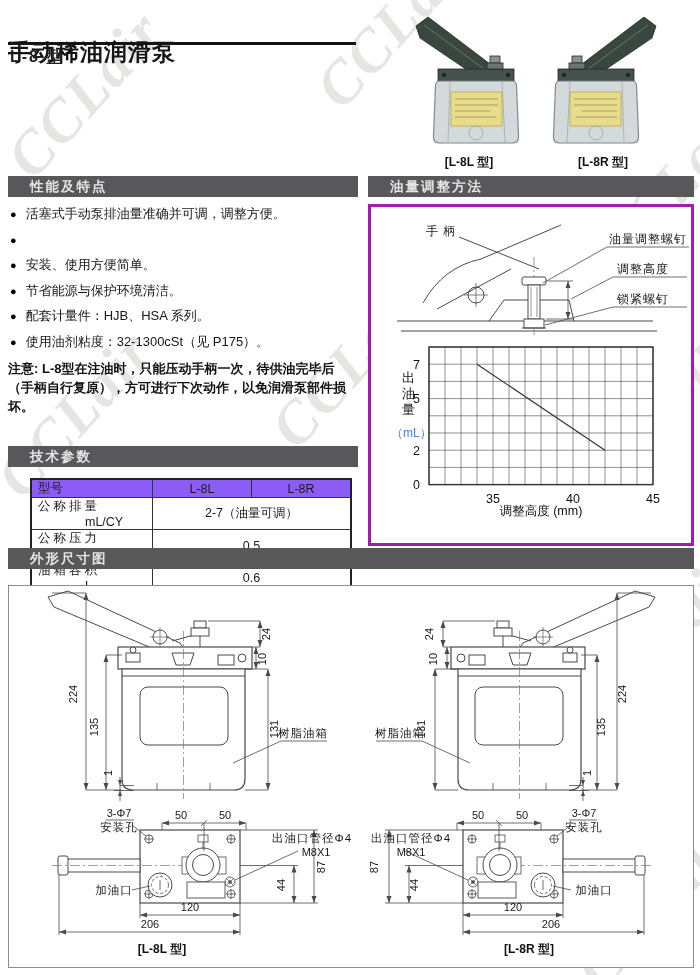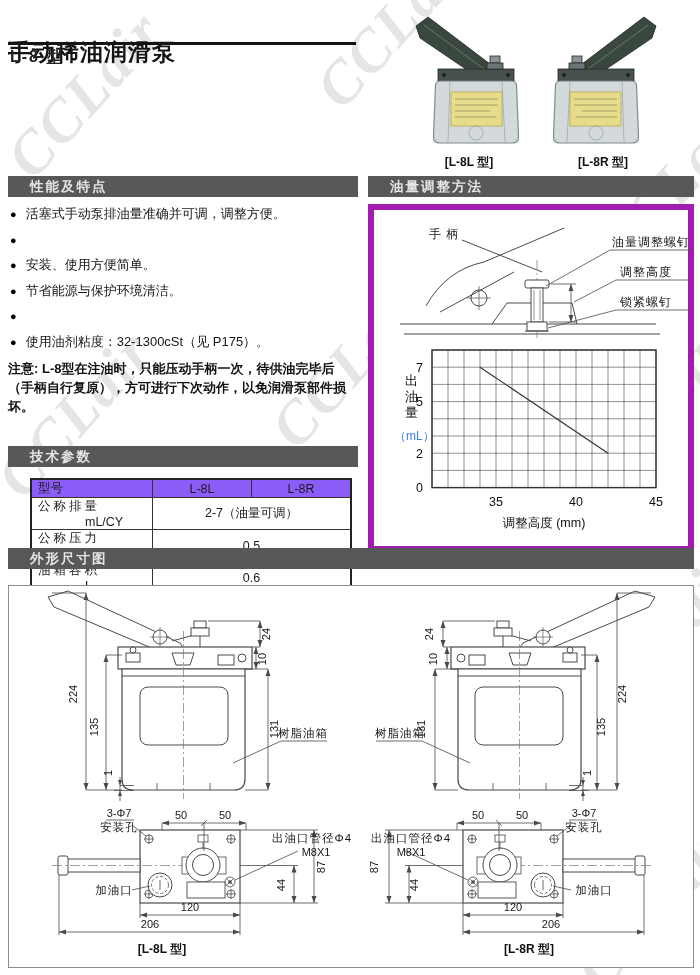--- a/index.html
+++ b/index.html
@@ -28,26 +28,26 @@
   .note{margin-top:3px;font-size:13px;font-weight:bold;line-height:19px;color:#111;}
   .bar2{margin-top:30px;}
   table.specs{border-collapse:collapse;margin:11px 0 0 22px;width:322px;
               font-size:12.5px;color:#1a1a1a;border:2px solid #222;}
   table.specs td{border:1px solid #333;height:17px;padding:0 6px;}
   table.specs tr.hdr td{background:#8b5cf6;}
   td.cc{text-align:center;}
   .lbl{display:inline-block;min-width:66px;letter-spacing:3px;}
   .unit{margin-left:6px;letter-spacing:0;padding-left:41px;}
   
-  .rbox{margin-top:7px;border:6px solid #a21caf;height:336px;position:relative;background:#fff;}
+  .rbox{margin-top:7px;border:3px solid #a21caf;height:336px;position:relative;background:#fff;}
   .chart-area{position:absolute;left:0;top:130px;width:324px;height:200px;}
   .ylabel{position:absolute;left:31px;top:33px;width:15px;font-size:13px;line-height:16px;
           word-break:break-all;letter-spacing:0;color:#111;}
   .yunit{position:absolute;left:20px;top:88px;font-size:12px;color:#3b82f6;}
-  .xlabel{position:absolute;left:58px;top:175px;width:224px;text-align:center;font-size:12.5px;color:#111;}
+  .xlabel{position:absolute;left:58px;top:166px;width:224px;text-align:center;font-size:12.5px;color:#111;}
   
   .sec-dims{position:absolute;left:8px;top:548px;width:686px;}
   .dbox{margin-top:16px;border:1px solid #8c8c8c;height:381px;position:relative;background:#fff;}
   svg text{font-family:"Liberation Sans","DejaVu Sans",sans-serif;}
   .dim{font-size:11px;fill:#191919;text-anchor:middle;}
   .dlab{font-size:11.5px;fill:#191919;text-anchor:middle;letter-spacing:1px;}
   .cap2{font-size:12px;font-weight:bold;fill:#111;text-anchor:middle;}
   .diag-lab{font-size:12px;fill:#191919;letter-spacing:1px;}
 </style>
 </head>
@@ -247,20 +247,21 @@
       <div class="feat">
           <span class="dot">●</span>
           <span>安装、使用方便简单。</span>
         </div>
       <div class="feat">
           <span class="dot">●</span>
           <span>节省能源与保护环境清洁。</span>
         </div>
       <div class="feat">
           <span class="dot">●</span>
+          <span>配套计量件：HJB、HSA 系列。</span>
         </div>
       <div class="feat">
           <span class="dot">●</span>
           <span>使用油剂粘度：32-1300cSt（见 P175）。</span>
         </div>
     </div>
     <div class="note">注意: L-8型在注油时，只能压动手柄一次，待供油完毕后（手柄自行复原），方可进行下次动作，以免润滑泵部件损坏。</div>
 
     <div class="secbar bar2">技术参数</div>
     <table class="specs">

